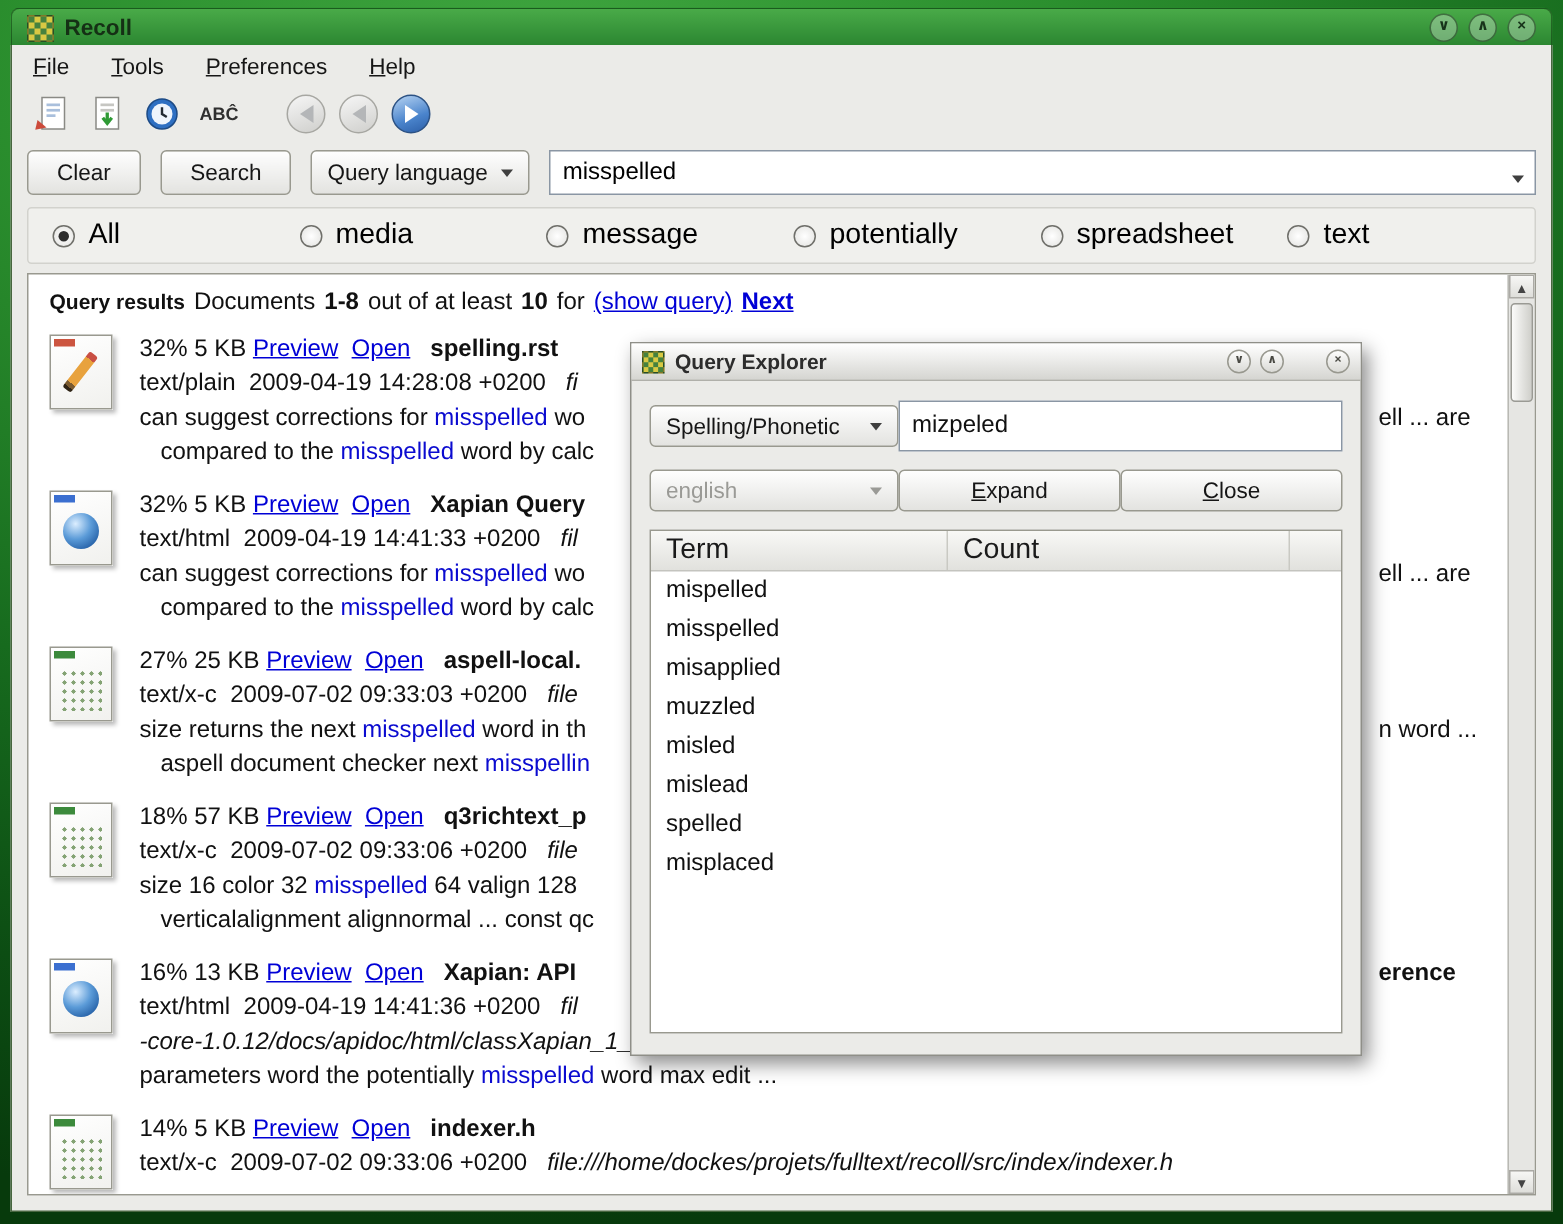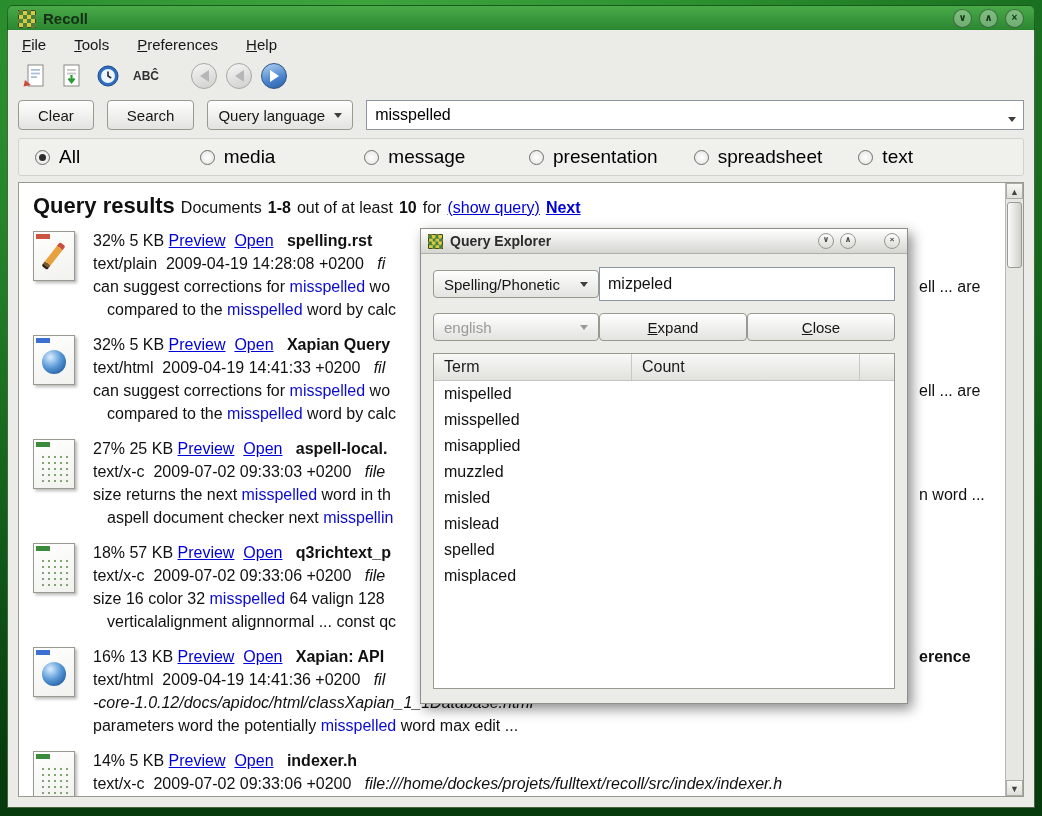--- a/index.html
+++ b/index.html
@@ -51,21 +51,21 @@
   .filter-bar{height:36px;margin:2px 10px 0 10px;border:1px solid #d2d2cd;border-radius:3px;
     background:#f0f0ed;display:flex;align-items:center;padding-left:16px;font-size:19px;}
   .radio-item{display:flex;align-items:center;width:165px;}
   .radio{width:15px;height:15px;box-sizing:border-box;border-radius:50%;border:1px solid #6f6f6a;
     background:radial-gradient(#ffffff,#e2e2df);margin-right:9px;position:relative;}
   .radio.checked::after{content:'';position:absolute;left:3px;top:3px;width:7px;height:7px;border-radius:50%;background:#2d2d2d;}
   
   .results-frame{flex:1;margin:6px 10px 10px 10px;background:#fff;border:1px solid #99998f;position:relative;overflow:hidden;}
   .results-content{position:absolute;inset:0;right:18px;padding:8px 4px 0 12px;overflow:hidden;}
   .qr-header{margin:2px 0 10px 2px;display:flex;align-items:baseline;}
-  .qr-title{font-size:22px;font-weight:bold;color:#111;}
+  .qr-title{font-size:14px;font-weight:bold;color:#111;}
   .qr-sub{font-size:16px;color:#111;}
   .qr-sub > *{margin-left:6px;}
   .link{color:#0000d6;text-decoration:underline;cursor:pointer;}
   .bold{font-weight:bold;}
   .result-row{position:relative;margin-bottom:12px;min-height:50px;}
   .result-body{margin-left:62px;}
   .rline{font-size:16px;line-height:23px;color:#111;white-space:pre;}
   .rline.indent{padding-left:14px;}
   .seg-b{font-weight:bold;}
   .seg-i{font-style:italic;}
@@ -104,21 +104,21 @@
   .dlg-body{padding:13px 12px 14px 12px;}
   .dlg-row{display:flex;margin-bottom:12px;align-items:center;}
   .combo.w165{width:166px;box-sizing:border-box;justify-content:space-between;height:28px;}
   .combo.disabled{color:#9a9a96;}
   .text-input{flex:1;height:34px;box-sizing:border-box;border:1px solid #8a96a4;background:#fff;
     font-size:16px;padding:0 8px;font-family:inherit;color:#111;}
   .dlg-btn{flex:1;height:28px;font-size:15px;color:#161616;background:linear-gradient(#fefefe,#e3e3e0);
     border:1px solid #99998f;border-radius:4px;font-family:inherit;}
   .term-table{border:1px solid #99998f;background:#fff;height:334px;overflow:hidden;}
   .thead{height:26px;display:flex;align-items:flex-start;background:linear-gradient(#f8f8f6,#e1e1dd);
-    border-bottom:1px solid #c4c4bf;font-size:16px;color:#1a1a1a;}
+    border-bottom:1px solid #c4c4bf;font-size:19px;color:#1a1a1a;}
   .th{height:100%;display:flex;align-items:center;padding-left:10px;box-sizing:border-box;border-right:1px solid #c9c9c3;}
   .th.c1{width:198px;}
   .th.c2{width:228px;}
   .trow{height:26px;display:flex;align-items:center;padding-left:10px;font-size:16px;color:#111;}
 </style>
 </head>
 <body>
 
 <div class="window">
   <div class="titlebar">
@@ -197,21 +197,21 @@
         <span class="radio-item">
           <span class="radio"></span>
           <span>media</span>
         </span>
         <span class="radio-item">
           <span class="radio"></span>
           <span>message</span>
         </span>
         <span class="radio-item">
           <span class="radio"></span>
-          <span>presentation</span>
+          <span>potentially</span>
         </span>
         <span class="radio-item">
           <span class="radio"></span>
           <span>spreadsheet</span>
         </span>
         <span class="radio-item">
           <span class="radio"></span>
           <span>text</span>
         </span>
       </div>

